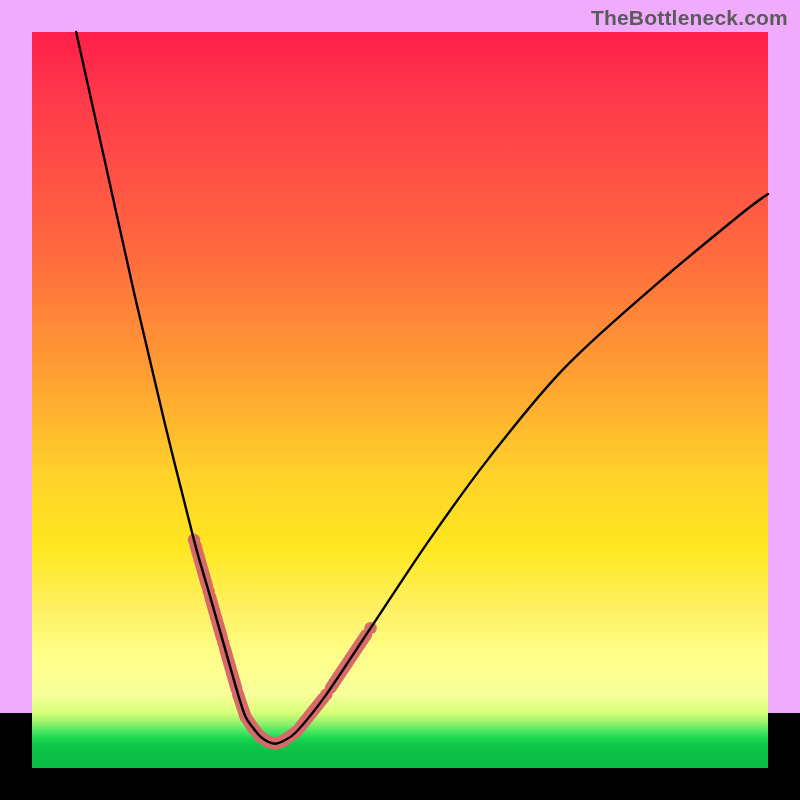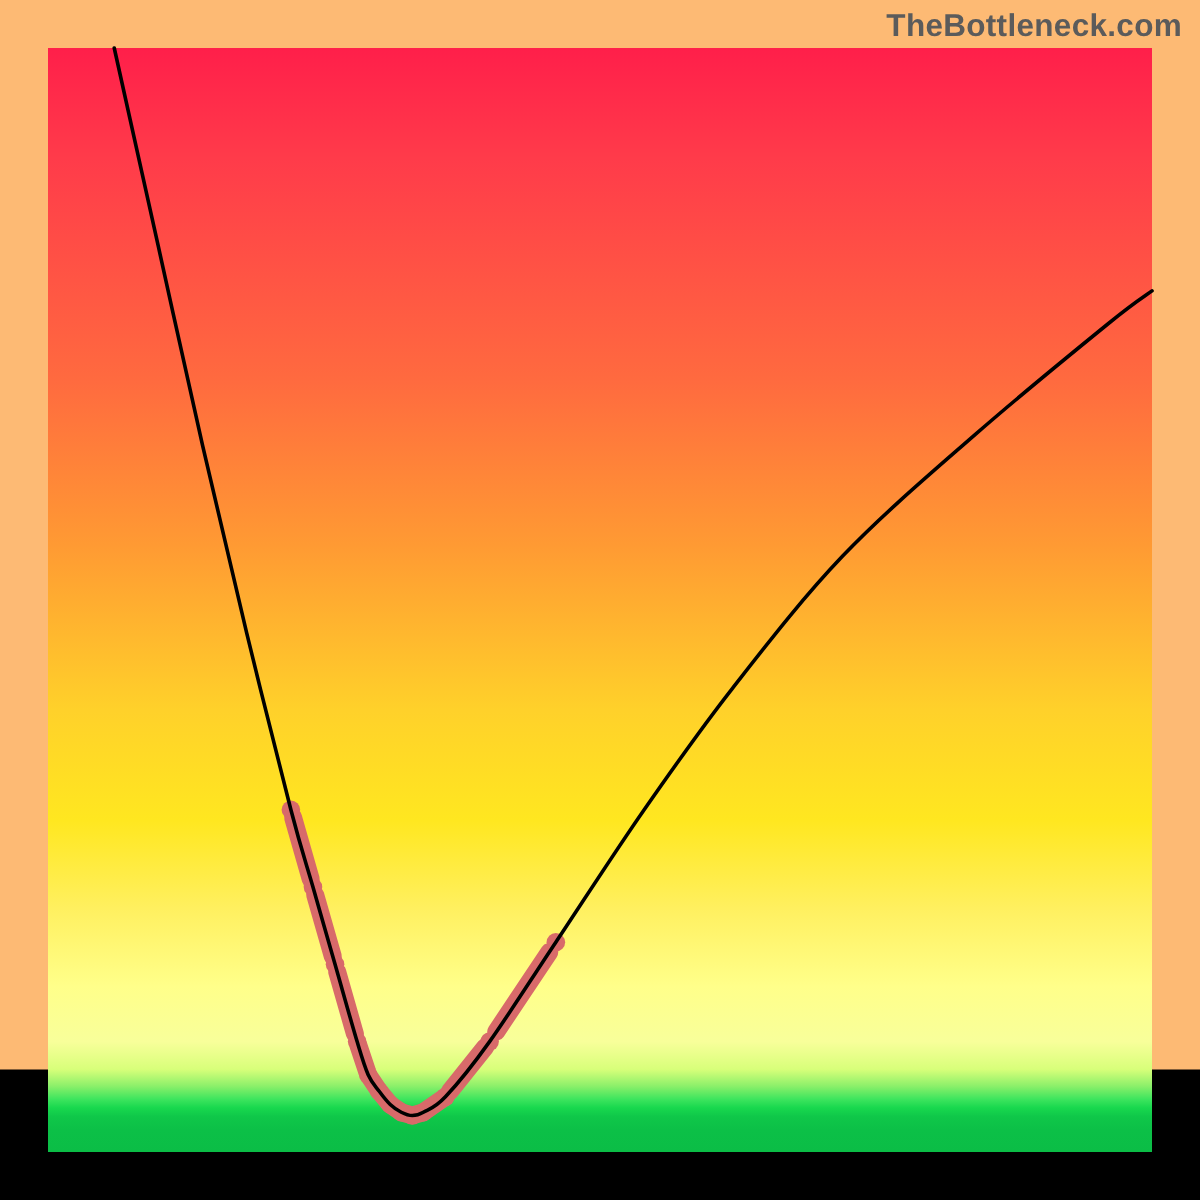--- a/index.html
+++ b/index.html
@@ -8,21 +8,21 @@
     width: 800px;
     height: 800px;
     background: #000;
     font-family: Arial, Helvetica, sans-serif;
     overflow: hidden;
   }
   .stage {
     position: relative;
     width: 800px;
     height: 713px;
-    background: #fdba74;
+    background: #f0abfc;
   }
   .watermark {
     position: absolute;
     top: 6px;
     right: 12px;
     color: #5b5b5b;
     font-size: 21px;
     font-weight: 600;
     letter-spacing: 0.2px;
     z-index: 50;

